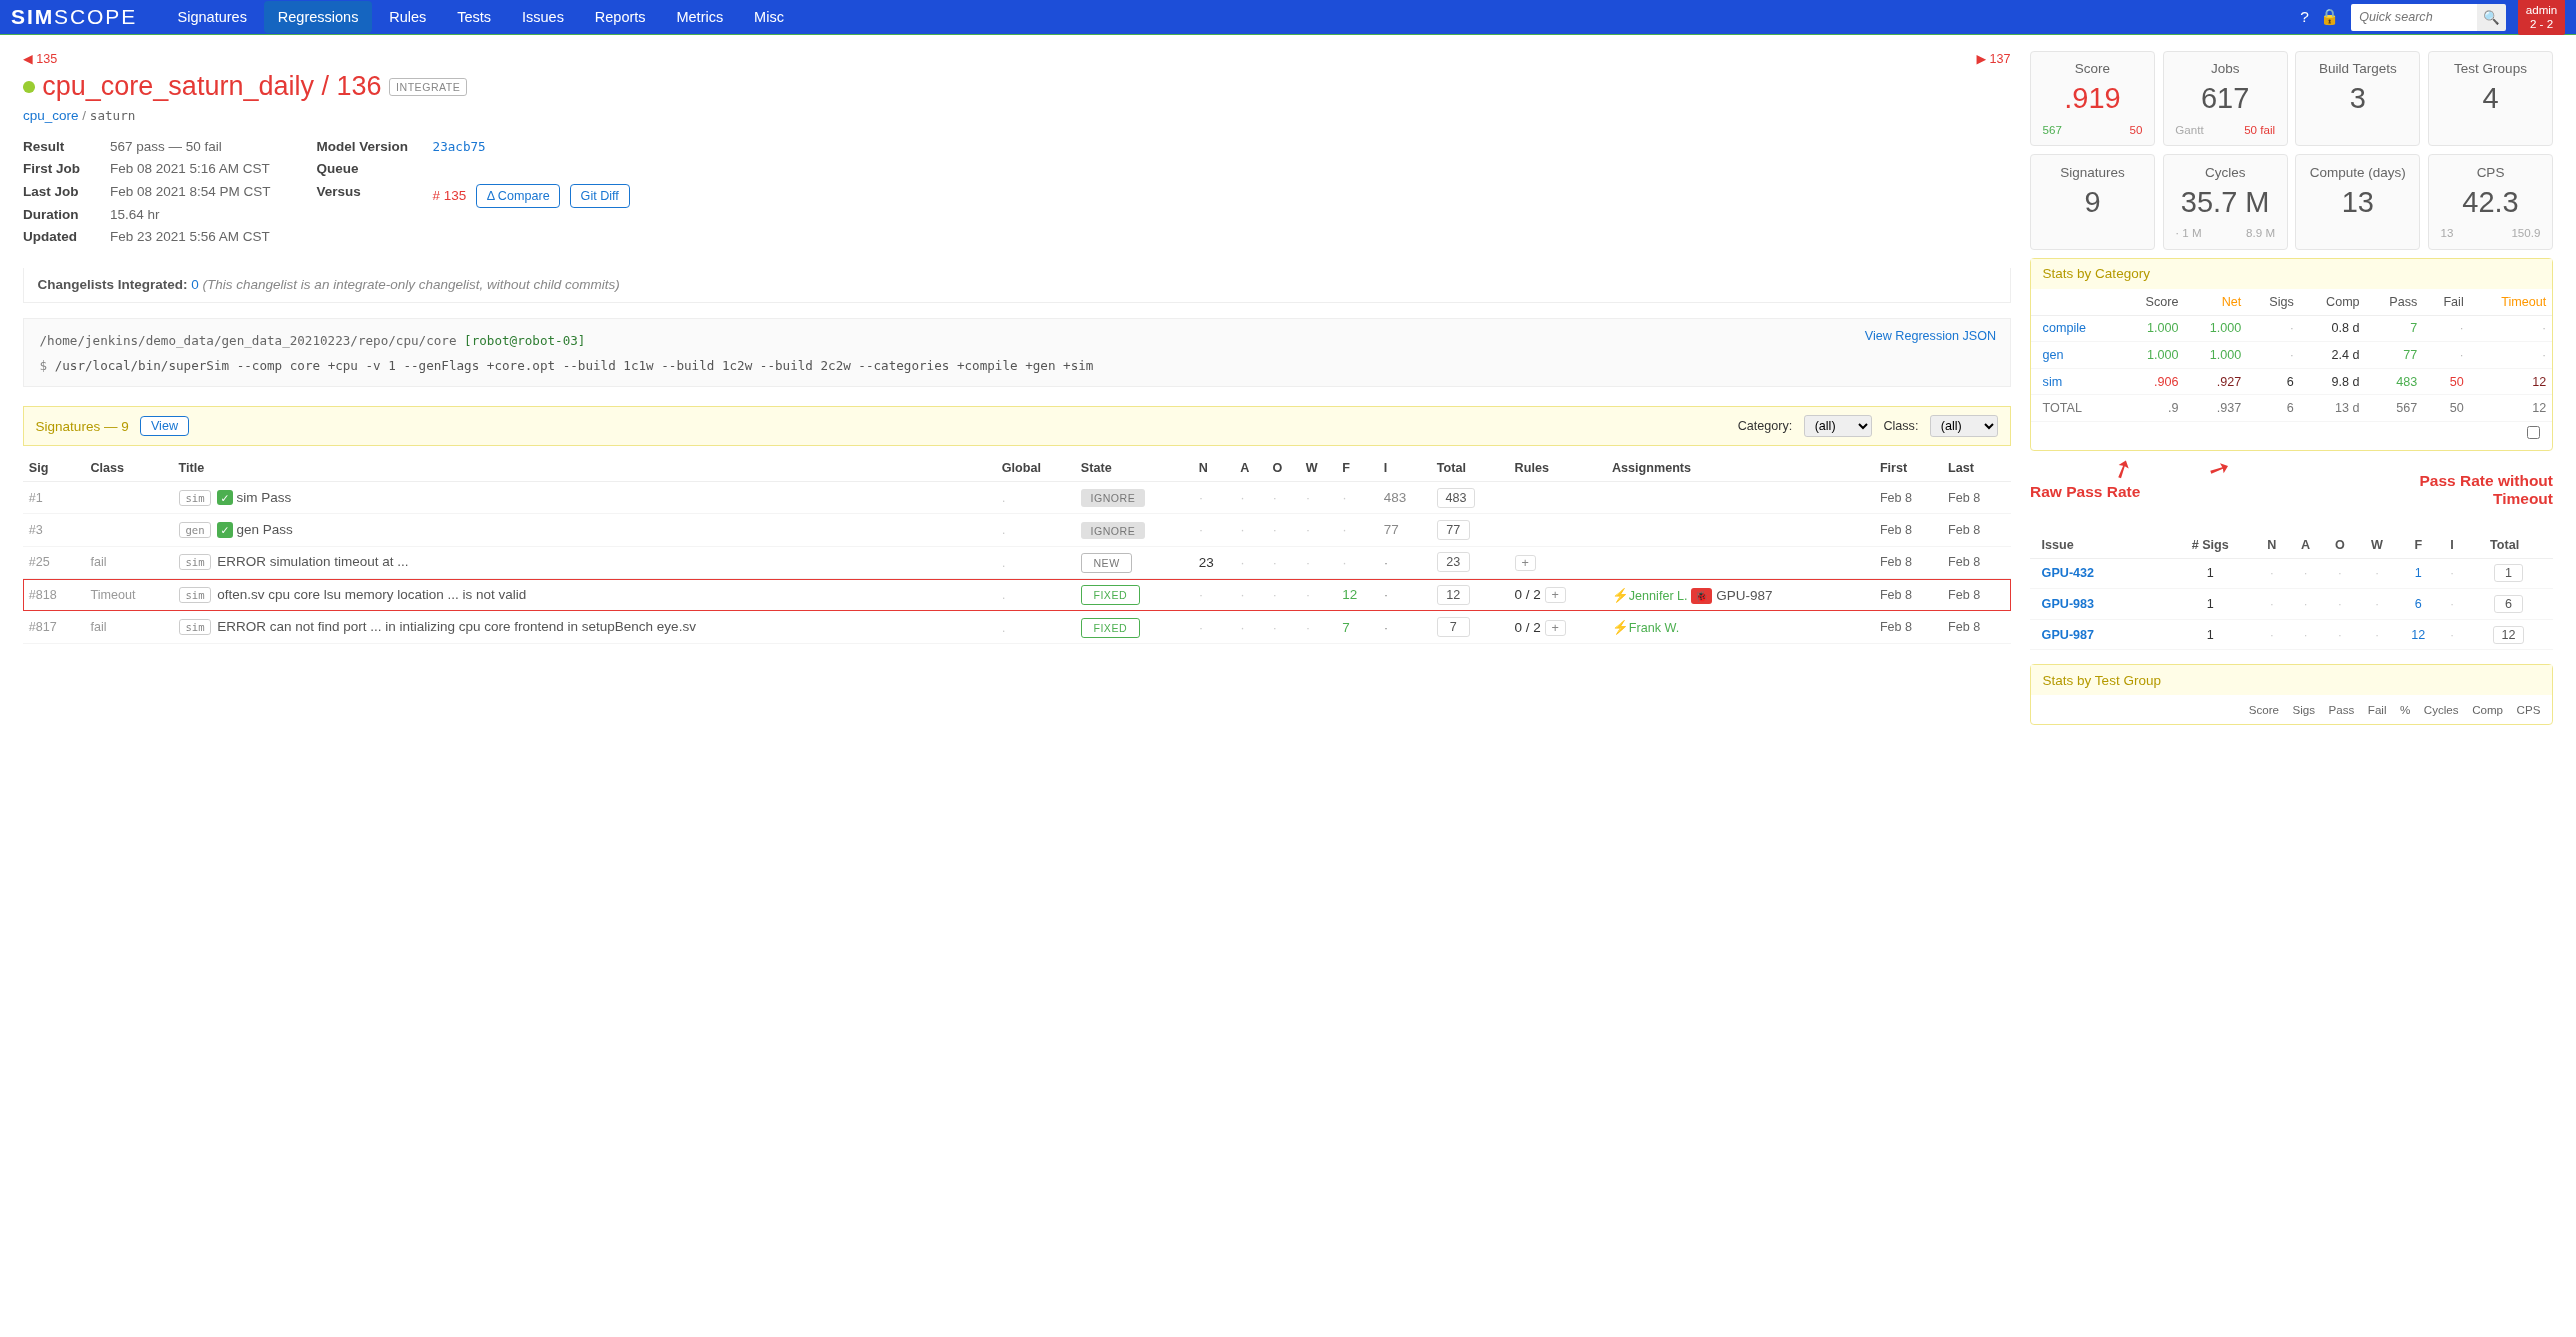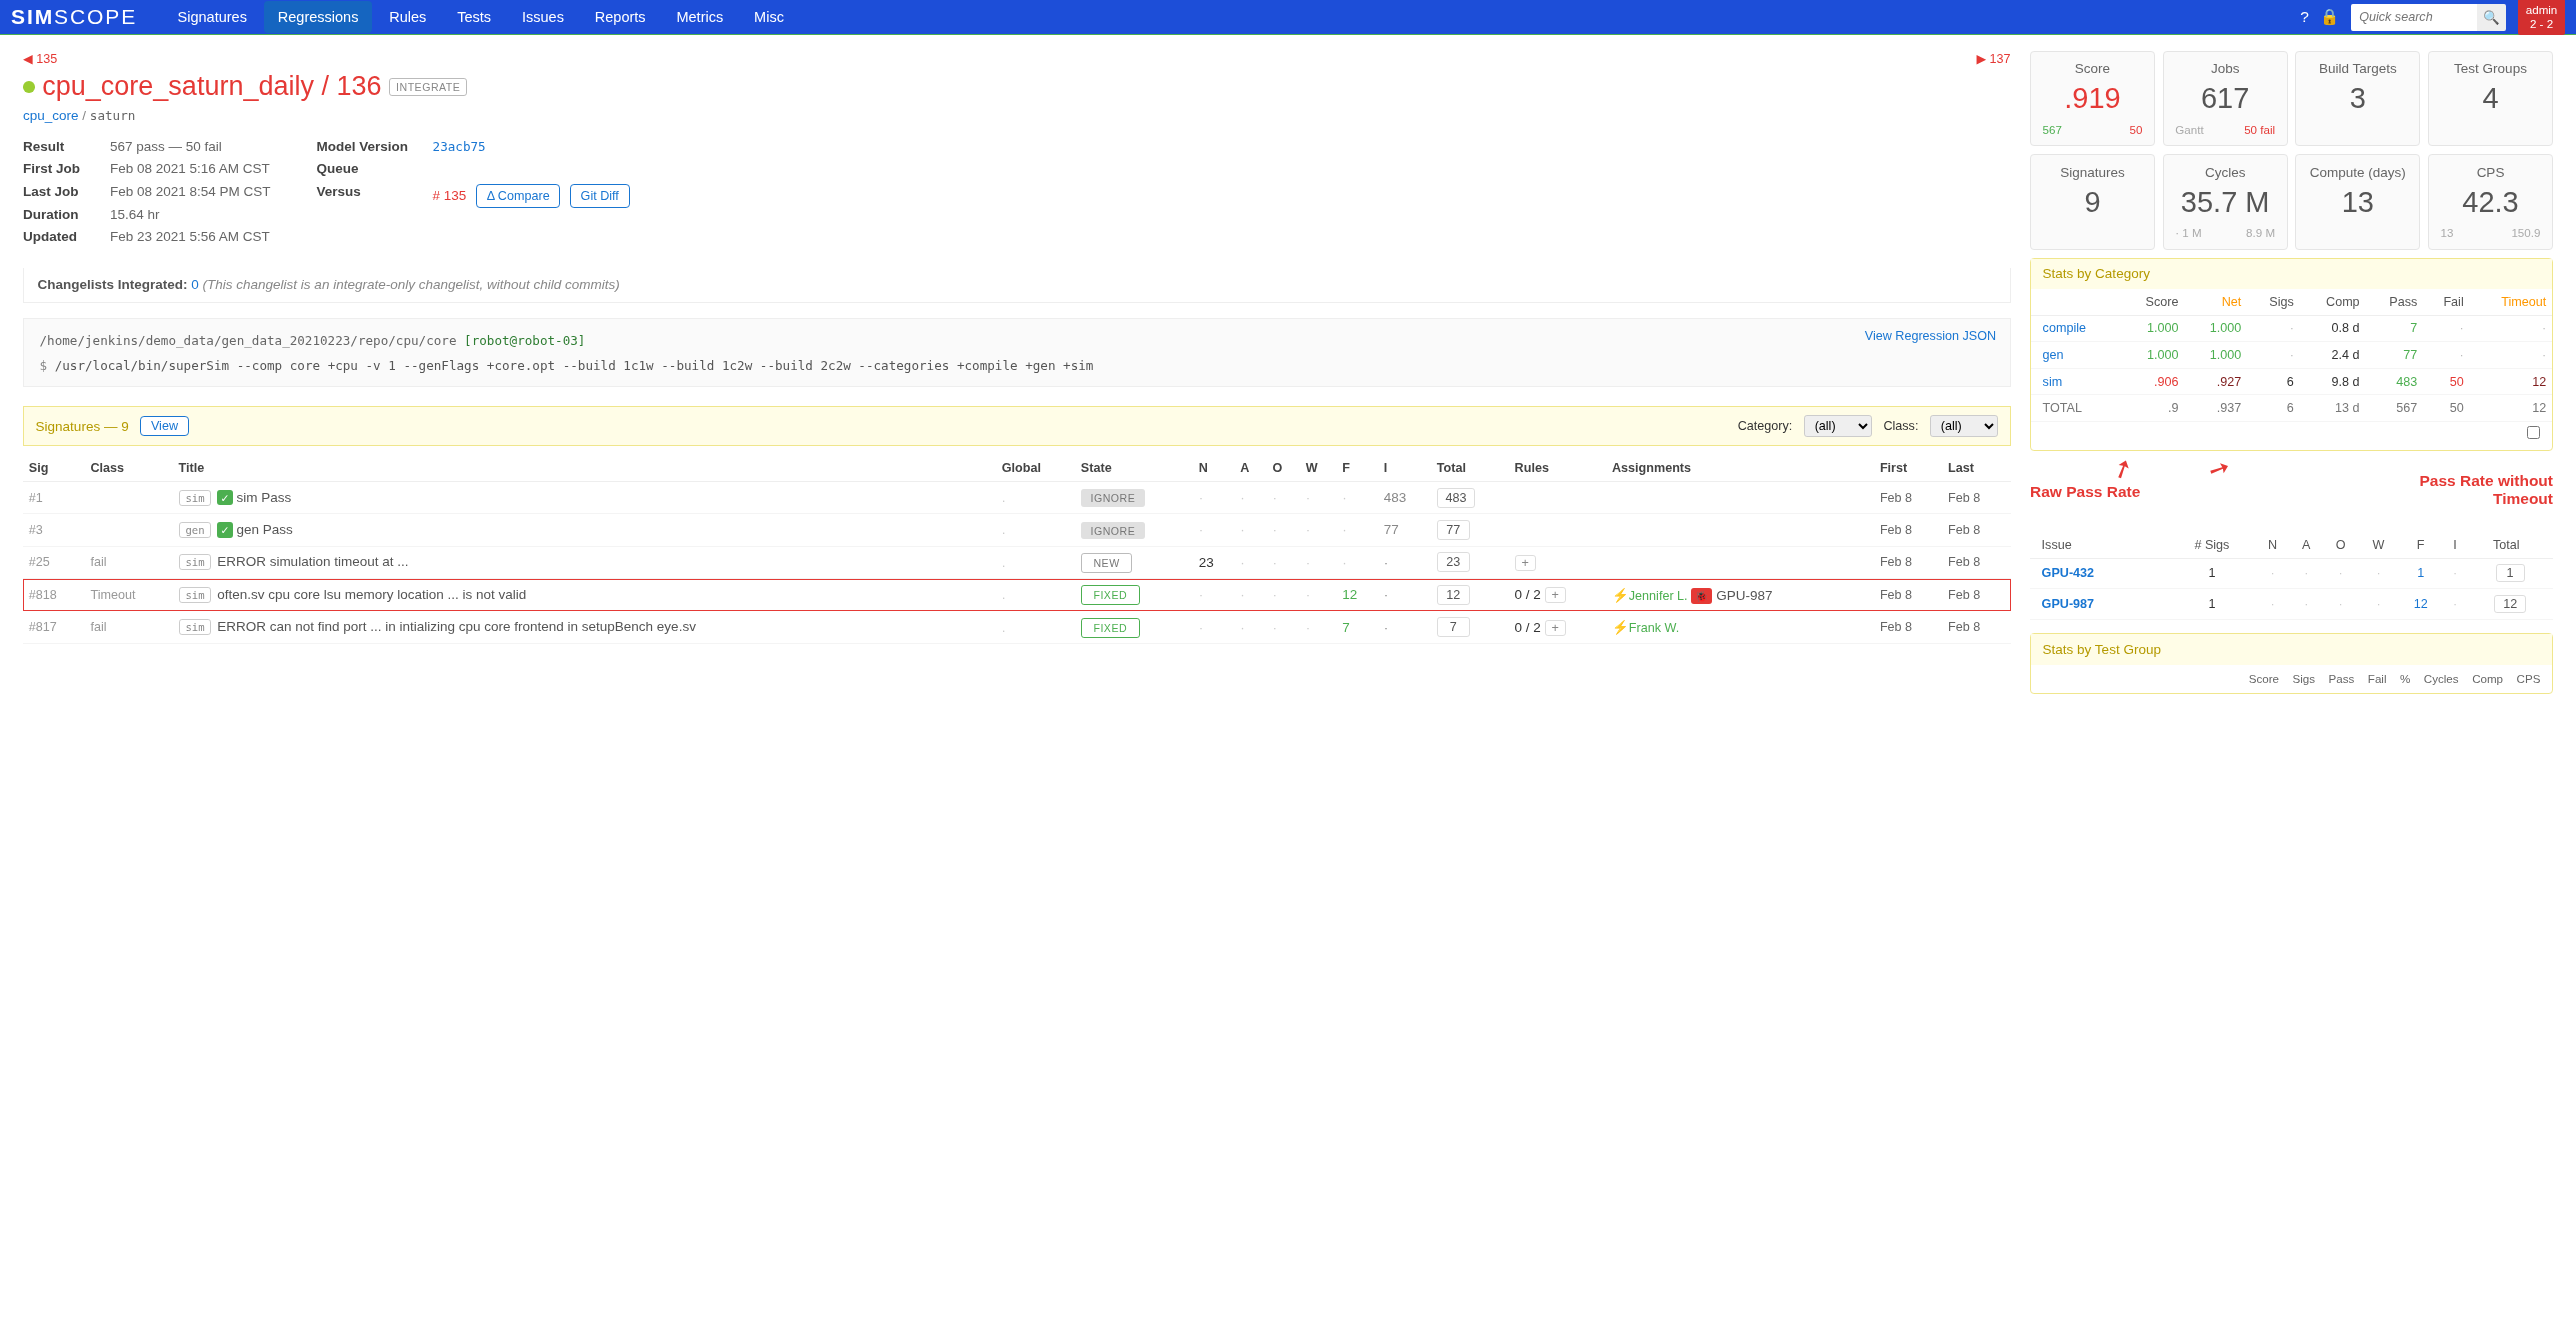--- a/index.html
+++ b/index.html
@@ -123,21 +123,21 @@
 .cattbl .totrow td { font-weight:500; color:#777; }
 .cattbl th.net { color:#ff9800; } .cattbl th.timeout { color:#ff9800; }
 
 .annot { position:relative; height:68px; }
 .annot .lbl { position:absolute; color:#e53935; font-weight:700; font-size:15.5px; }
 .annot .arrow { position:absolute; font-size:25px; color:#e53935; transform:rotate(-25deg); }
 .annot .arrow2 { position:absolute; font-size:25px; color:#e53935; transform:rotate(25deg); }
 
 
 .isstbl { width:100%; font-size:12.6px; border-collapse:collapse; }
-.isstbl th { text-align:center; padding:5.8px 3.9px; font-weight:400; color:#555; border-bottom:1px solid #eee; }
+.isstbl th { text-align:center; padding:5.8px 3.9px; font-weight:700; color:#555; border-bottom:1px solid #eee; }
 .isstbl th:first-child { text-align:left; padding-left:11.6px; }
 .isstbl th:last-child { padding-right:11.6px; }
 .isstbl td { text-align:center; padding:5.8px 3.9px; border-bottom:1px solid #f5f5f5; }
 .isstbl td:first-child { text-align:left; padding-left:11.6px; }
 .isstbl .issuelink { color:#1976d2;font-weight:bold; }
 .isstbl .muted { color:#ccc; }
 .isstbl .blue { color:#1976d2; }
 .isstbl .boxnum { border:1px solid #ddd; padding:1px 7.7px; border-radius:2.9px; color:#555; display:inline-block; min-width:29px; }
 
 .tghdr { font-size:11.6px; color:#666; display:flex; gap:13.5px; padding:7.7px 11.6px; justify-content:flex-end; }
@@ -517,20 +517,31 @@
               <td>1</td>
               <td class="muted">·</td>
               <td class="muted">·</td>
               <td class="muted">·</td>
               <td class="muted">·</td>
               <td class="blue">1</td>
               <td class="muted">·</td>
               <td><span class="boxnum">1</span></td>
             </tr>
             <tr>
+              <td><a href="#" class="issuelink">GPU-983</a></td>
+              <td>1</td>
+              <td class="muted">·</td>
+              <td class="muted">·</td>
+              <td class="muted">·</td>
+              <td class="muted">·</td>
+              <td class="blue">6</td>
+              <td class="muted">·</td>
+              <td><span class="boxnum">6</span></td>
+            </tr>
+            <tr>
               <td><a href="#" class="issuelink">GPU-987</a></td>
               <td>1</td>
               <td class="muted">·</td>
               <td class="muted">·</td>
               <td class="muted">·</td>
               <td class="muted">·</td>
               <td class="blue">12</td>
               <td class="muted">·</td>
               <td><span class="boxnum">12</span></td>
             </tr>

